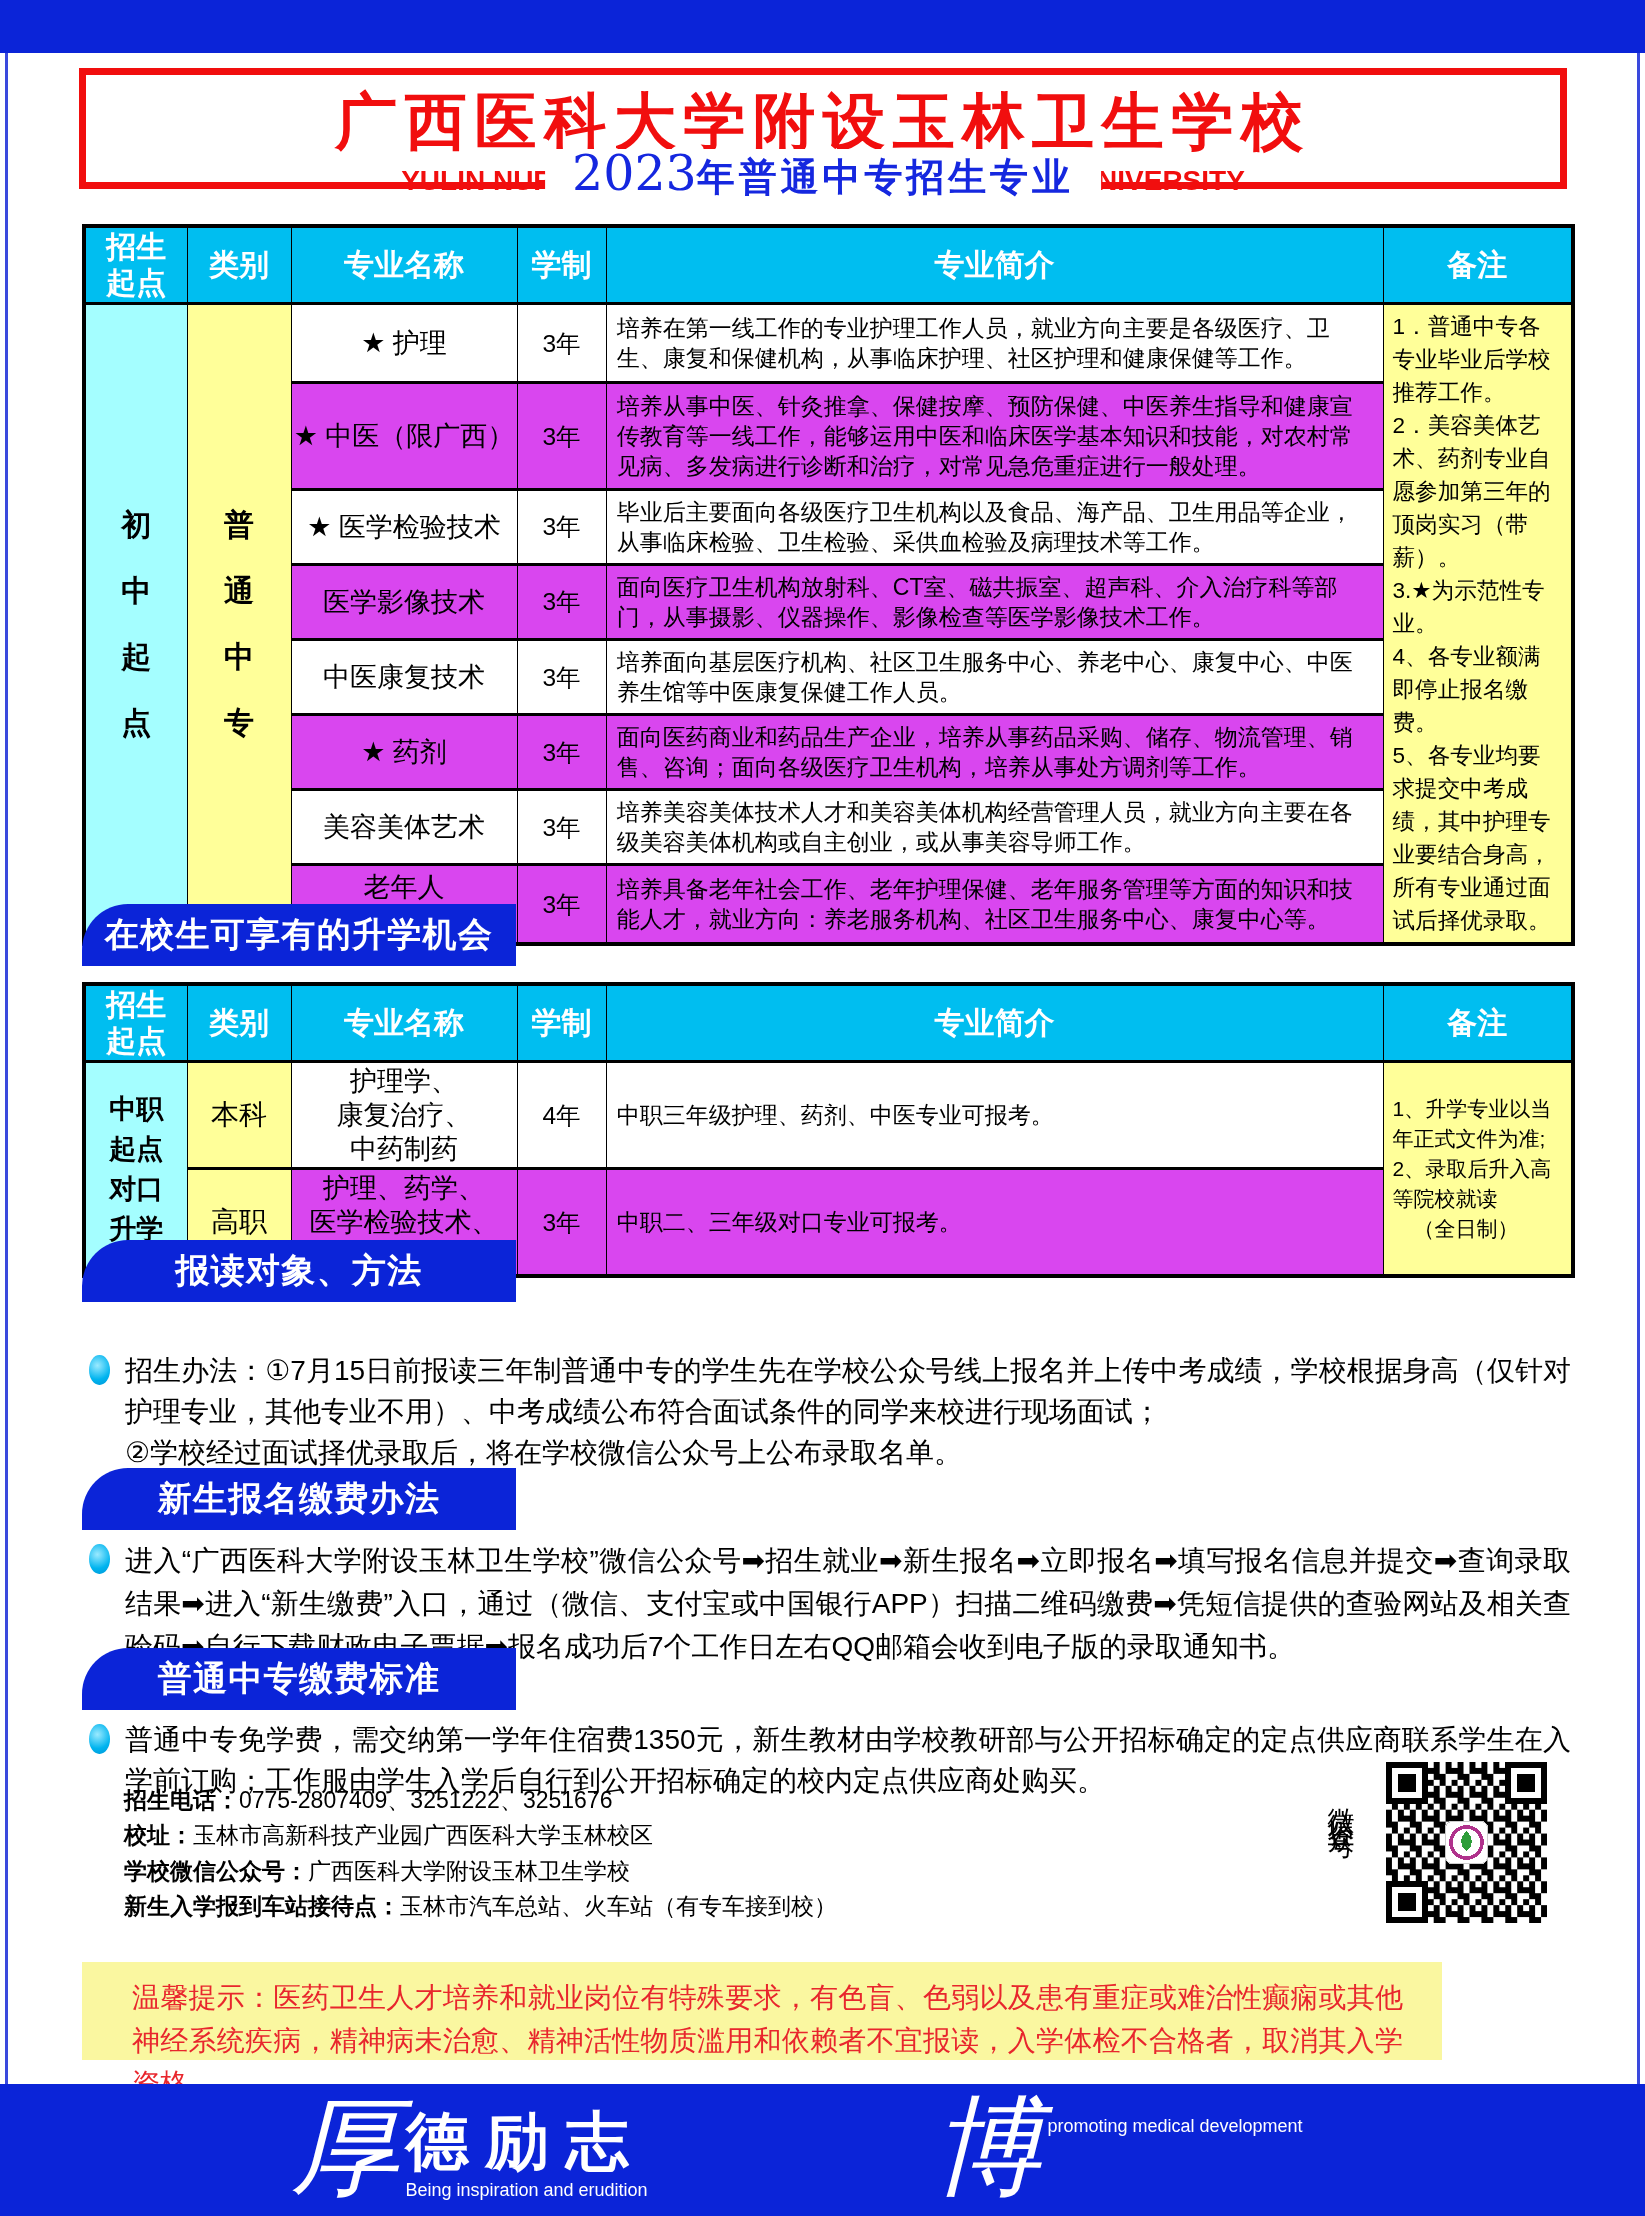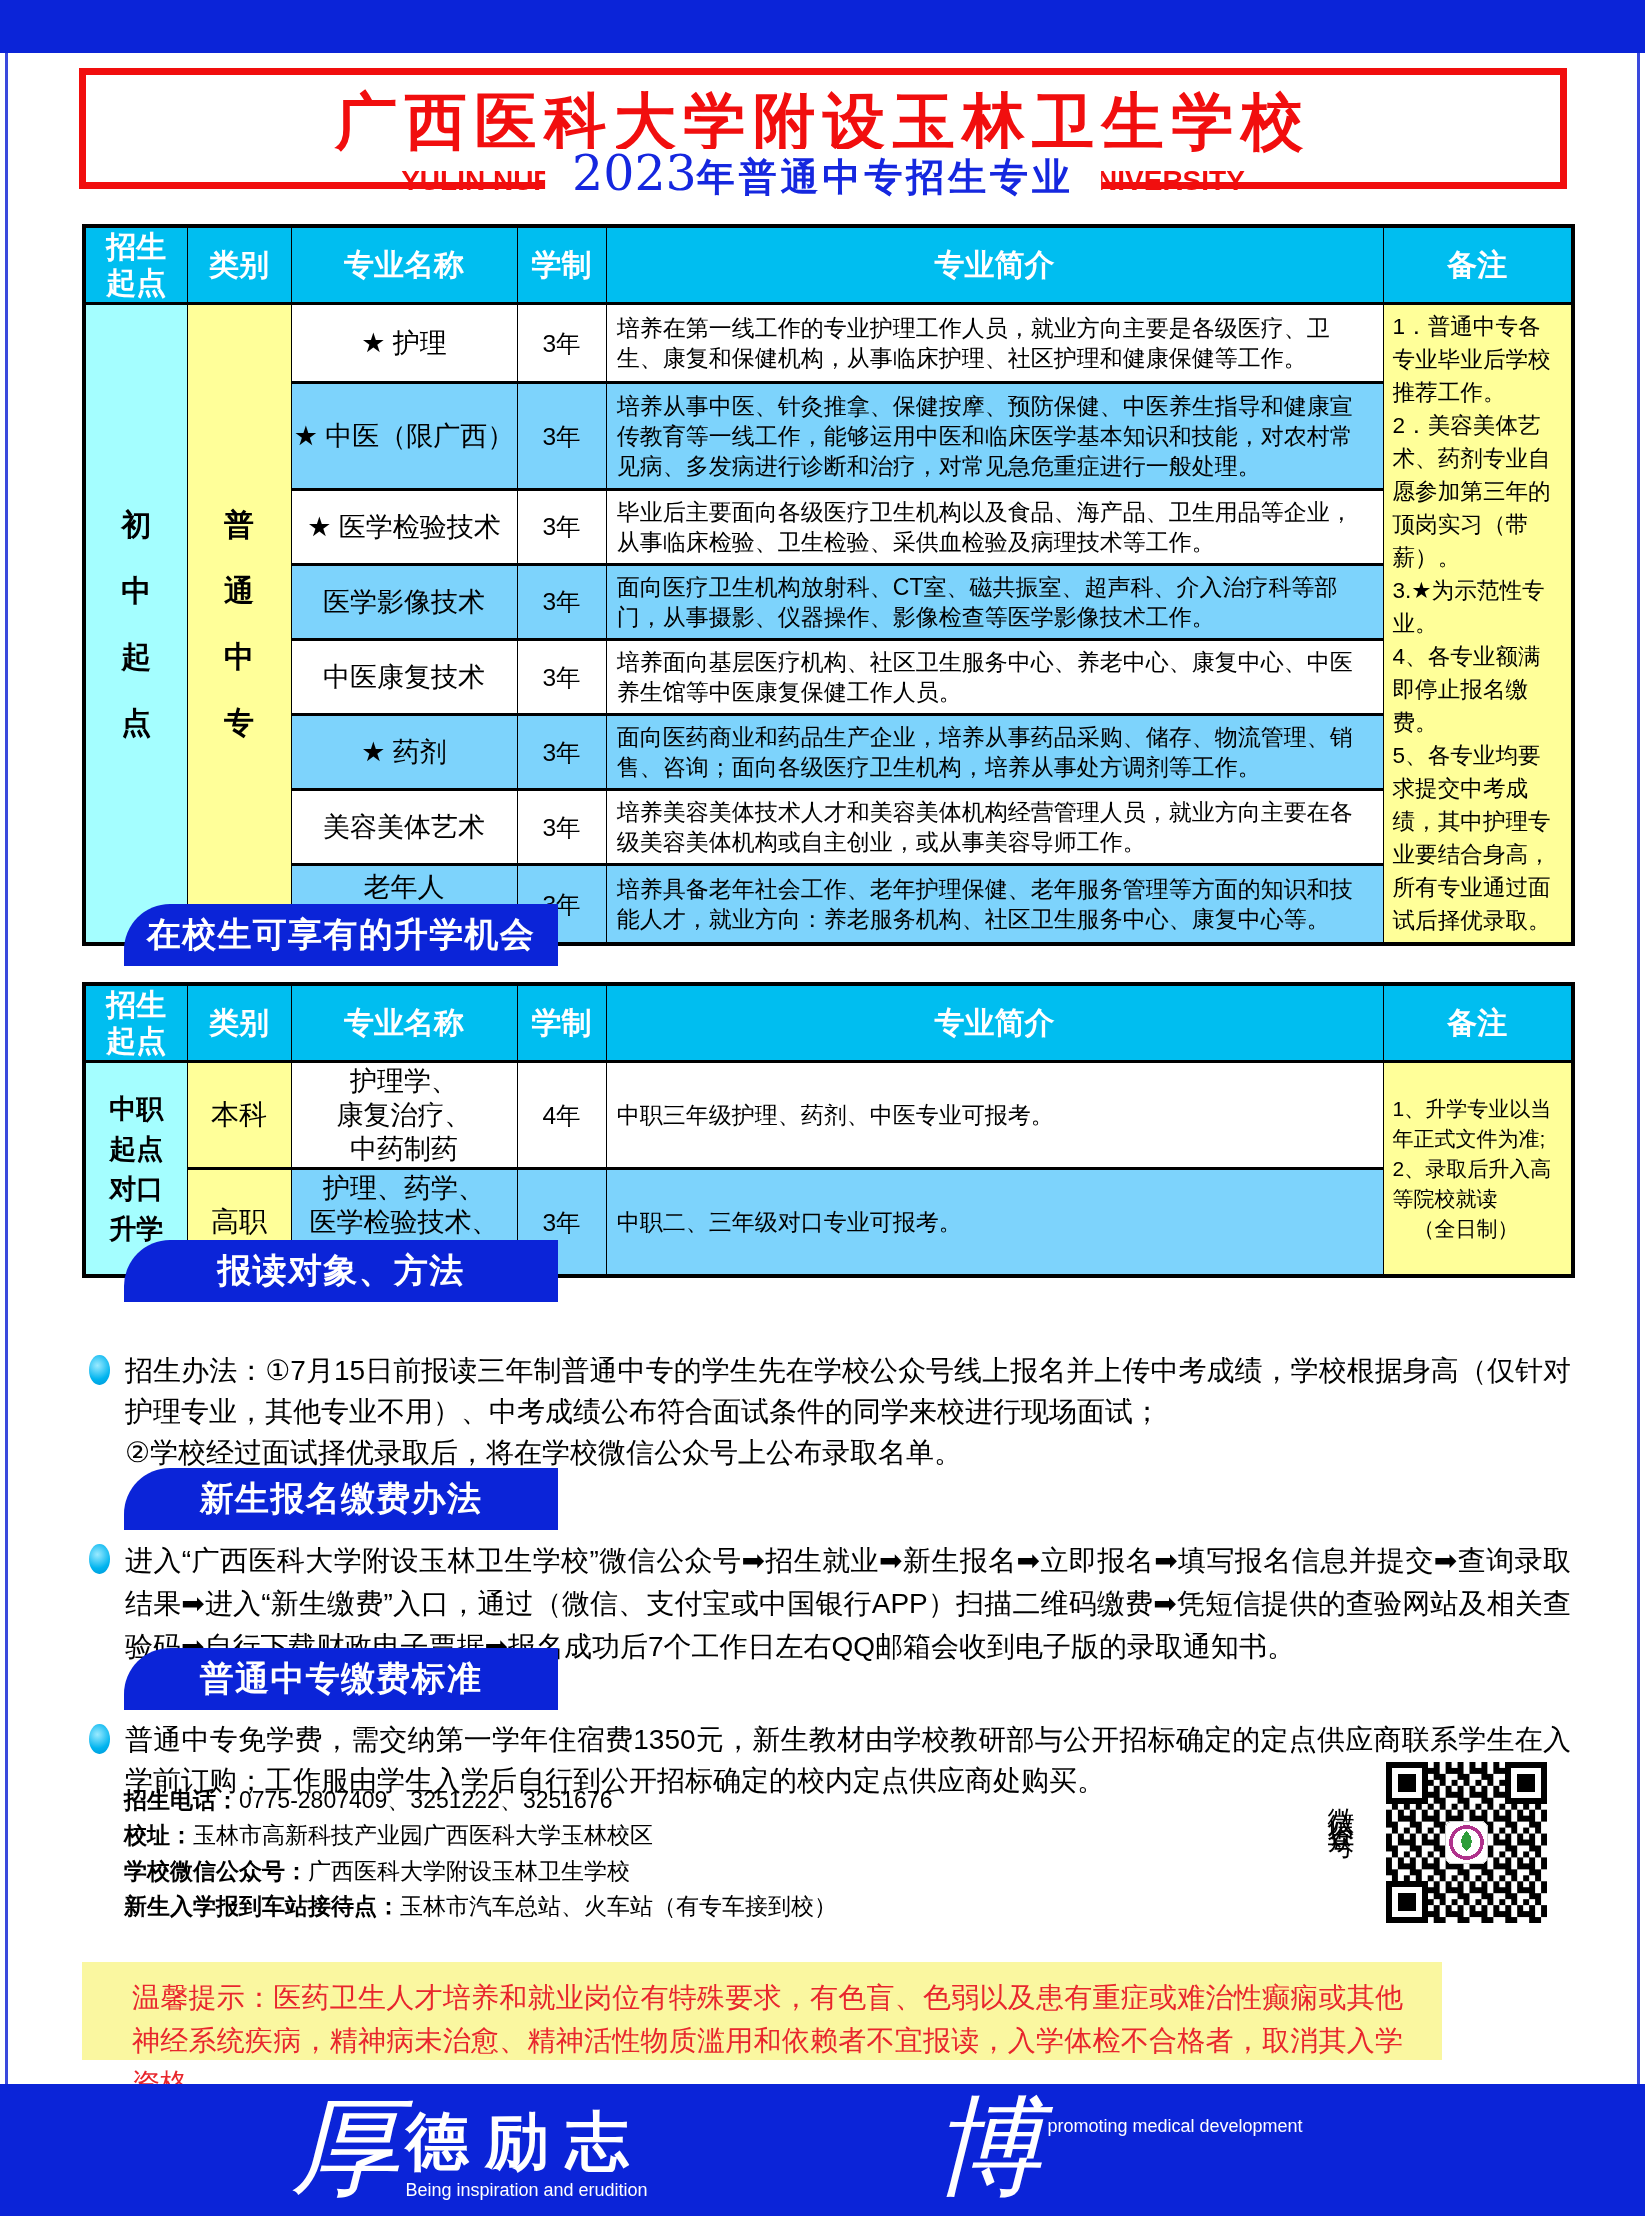--- a/index.html
+++ b/index.html
@@ -36,26 +36,26 @@
   .t2{top:982px;width:1490px;height:239px;}
   td.origin{background:#a4feff;text-align:center;font-size:30px;font-weight:bold;line-height:66px;}
   td.cat{background:#ffff99;text-align:center;font-size:30px;font-weight:bold;line-height:66px;}
   td.cat2{background:#ffff99;text-align:center;font-size:28px;font-family:Liberation Mono, monospace;}
   td.name{text-align:center;font-size:27px;line-height:34px;}
   td.years{text-align:center;font-size:24.5px;}
   td.intro{text-align:left;font-size:23px;line-height:30px;padding:3.9px 10.3px;}
   td.notes{background:#ffff99;text-align:left;font-size:22.6px;line-height:33px;padding:5.2px 9px;}
   .t2 td.notes{font-size:21px;line-height:30px;}
   .t2 td.origin{line-height:40px;font-size:27px;}
-  tr.alt td{background:#7dd3fc;}
+  tr.alt td{background:#d946ef;}
   tr.alt td.cat2{background:#ffff99;}
 
   
   .banner{position:absolute;left:82px;width:434px;height:62px;background:#0b24d8;
-          border-top-left-radius:46px;display:flex;align-items:center;justify-content:center;margin-left:42px;}
+          border-top-left-radius:46px;display:flex;align-items:center;justify-content:center;}
   .banner span{color:#ffffff;font-size:34px;font-weight:bold;letter-spacing:1.3px;}
   .b1{top:904px;} .b2{top:1240px;} .b3{top:1468px;} .b4{top:1648px;}
 
   
   .bullet-row{position:absolute;left:89px;width:1482px;}
   .dot{position:absolute;left:0;top:5.2px;width:20.6px;height:30px;border-radius:50%;
        background:radial-gradient(circle at 40% 35%, #9beaff 0%, #00b4ef 60%, #0096d6 100%);}
   .bullet-text{margin-left:36px;font-size:28px;line-height:41px;text-align:justify;}
   .br1{top:1308px;} .br2{top:1350px;}
   .br3{top:1539px;} .br3 .bullet-text{line-height:43px;}

